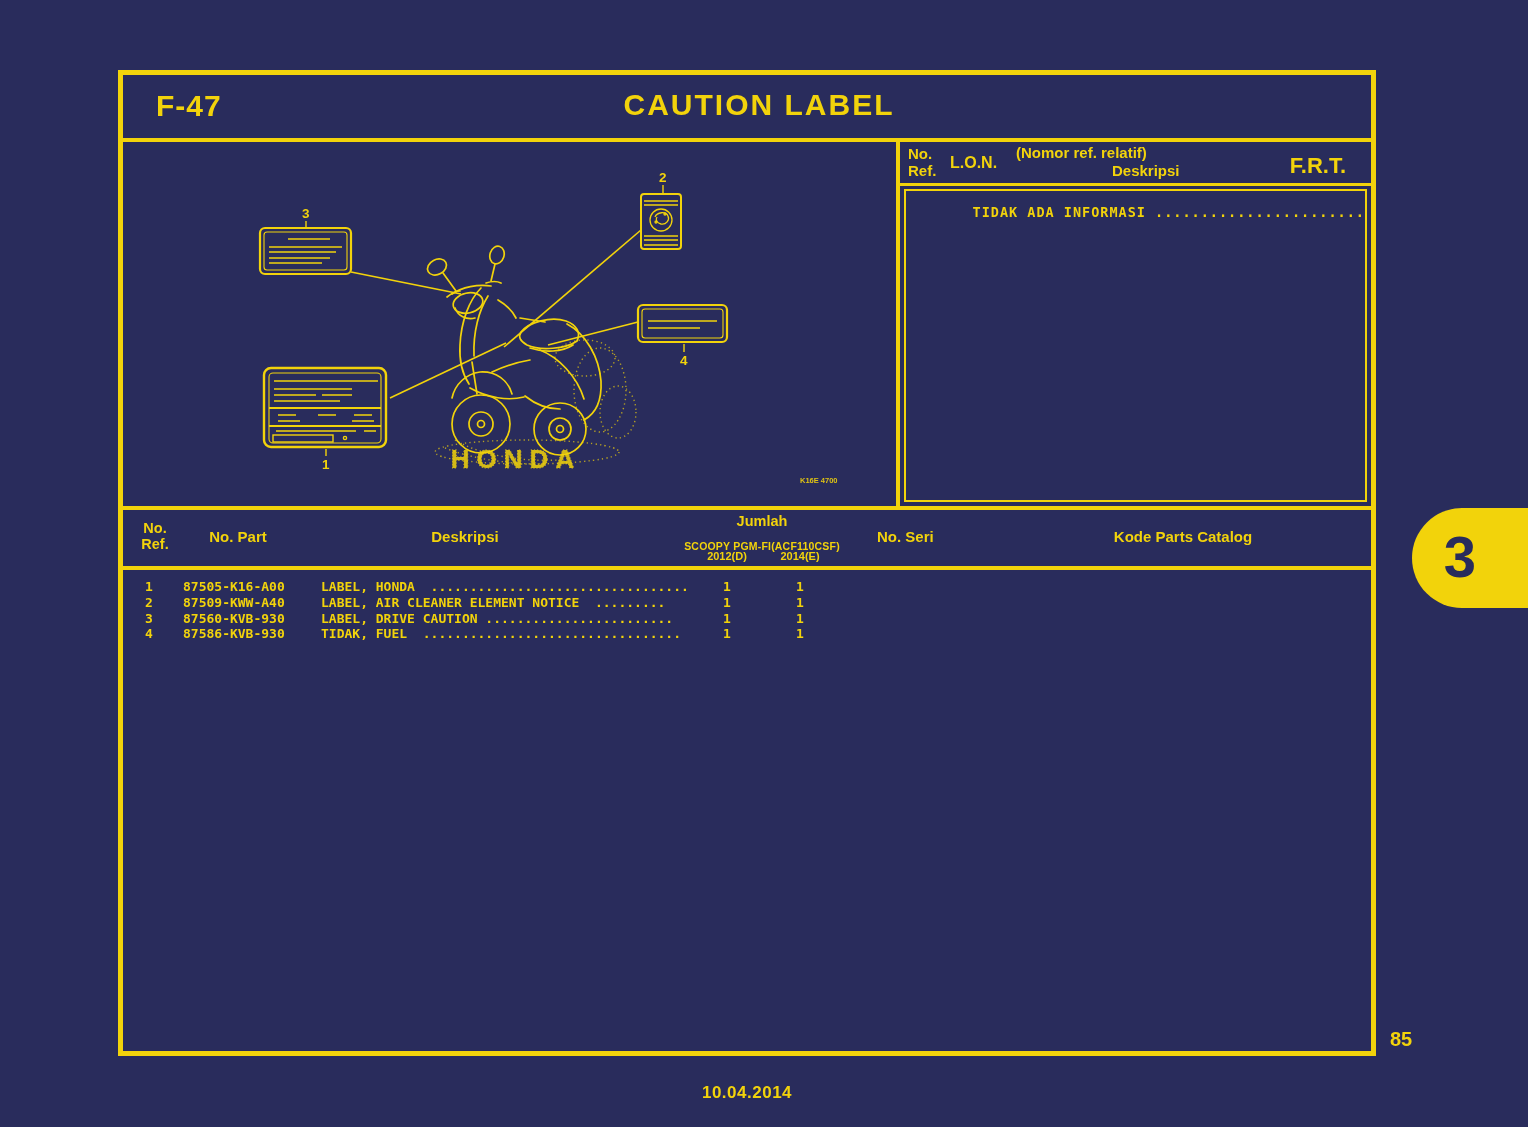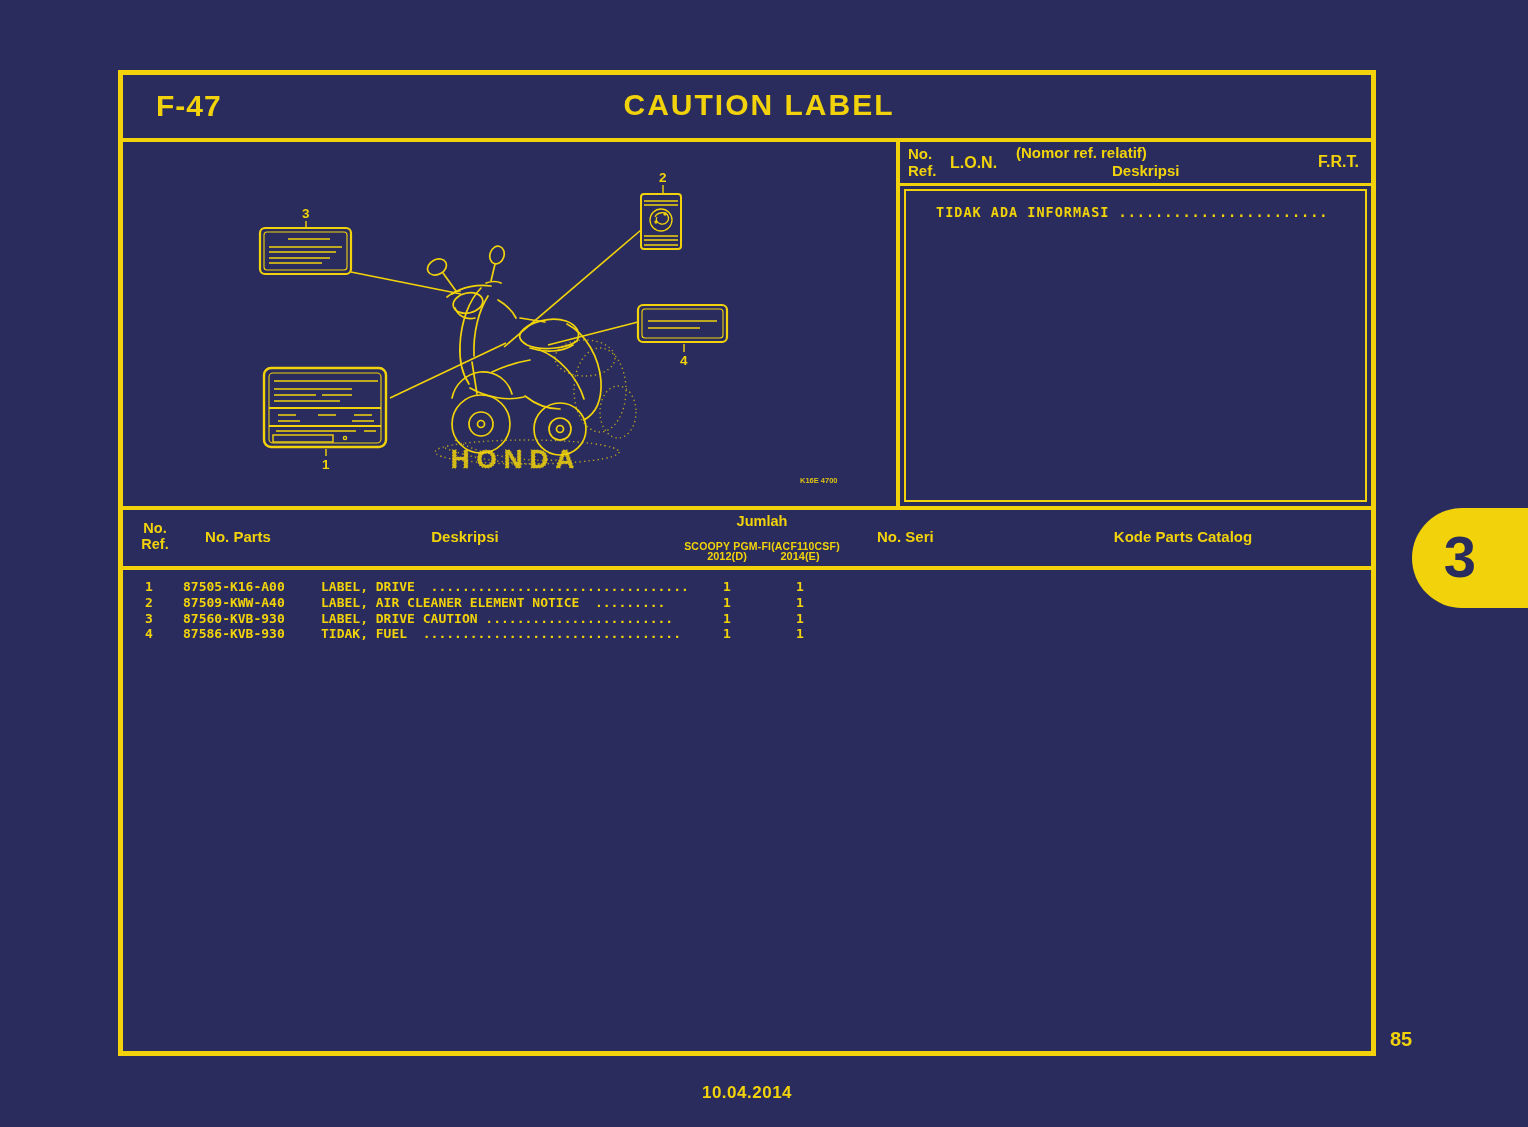--- a/index.html
+++ b/index.html
@@ -22,23 +22,23 @@
   .content-row { position:absolute; left:0; top:67px; width:100%; height:364px; display:flex; }
   .diagram-panel { width:773px; height:100%; position:relative; }
   .diagram-panel svg { position:absolute; left:0; top:0; color:var(--accent); }
   .info-panel { flex:1; border-left:4px solid var(--accent); display:flex; flex-direction:column; }
   .info-header { position:relative; height:41px; border-bottom:3px solid var(--accent); font-weight:bold; }
   .info-header span, .info-header div { position:absolute; }
   .ih-no   { left:8px;  top:3px;  font-size:15px; line-height:17px; }
   .ih-lon  { left:50px; top:12px; font-size:16px; }
   .ih-rel  { left:116px; top:2px; font-size:15px; }
   .ih-desk { left:212px; top:20px; font-size:15px; }
-  .ih-frt  { right:12px; top:11px; font-size:16px; }
+  .ih-frt  { right:25px; top:11px; font-size:22px; }
   .info-body { flex:1; margin:3px 4px 4px 4px; border:2px solid var(--accent); }
-  .info-msg { margin-top:13px; text-align:left; padding-left:30px;
+  .info-msg { margin-top:13px; text-align:right; padding-left:30px;
     font-family:"DejaVu Sans Mono", monospace; font-weight:bold; font-size:13.5px; letter-spacing:1px; }
 
   .table-header { position:absolute; left:0; top:431px; width:100%; height:56px;
     border-top:4px solid var(--accent); border-bottom:4px solid var(--accent); font-weight:bold; }
   .table-header > div { position:absolute; }
   .th-no   { left:12px;  top:10px; width:40px;  text-align:center; font-size:14.5px; line-height:16px; }
   .th-part { left:55px;  top:18px; width:120px; text-align:center; font-size:15px; }
   .th-desk { left:262px; top:18px; width:160px; text-align:center; font-size:15px; }
   .th-jumlah { left:529px; top:3px; width:220px; text-align:center; }
   .th-jumlah .j1 { font-size:14.5px; }
@@ -209,37 +209,37 @@
         <div class="info-msg">TIDAK ADA INFORMASI .......................</div>
       </div>
     </div>
   </div>
 
   <div class="table-header">
     <div class="th-no">
       <span>No.</span><br>
       <span>Ref.</span>
     </div>
-    <div class="th-part">No. Parts</div>
+    <div class="th-part">No. Part</div>
     <div class="th-desk">Deskripsi</div>
     <div class="th-jumlah">
       <div class="j1">Jumlah</div>
       <div class="j2">SCOOPY PGM-FI(ACF110CSF)</div>
       <span class="y th-y1">2012(D)</span>
       <span class="y th-y2">2014(E)</span>
     </div>
     <div class="th-seri">No. Seri</div>
     <div class="th-kode">Kode Parts Catalog</div>
   </div>
 
   <div class="table-body">
     <div class="t-row">
       <span class="t-ref">1</span>
       <span class="t-part">87505-K16-A00</span>
-      <span class="t-desc">LABEL, DRIVE  .................................</span>
+      <span class="t-desc">LABEL, HONDA  .................................</span>
       <span class="t-q1">1</span>
       <span class="t-q2">1</span>
     </div>
     <div class="t-row">
       <span class="t-ref">2</span>
       <span class="t-part">87509-KWW-A40</span>
       <span class="t-desc">LABEL, AIR CLEANER ELEMENT NOTICE  .........</span>
       <span class="t-q1">1</span>
       <span class="t-q2">1</span>
     </div>

